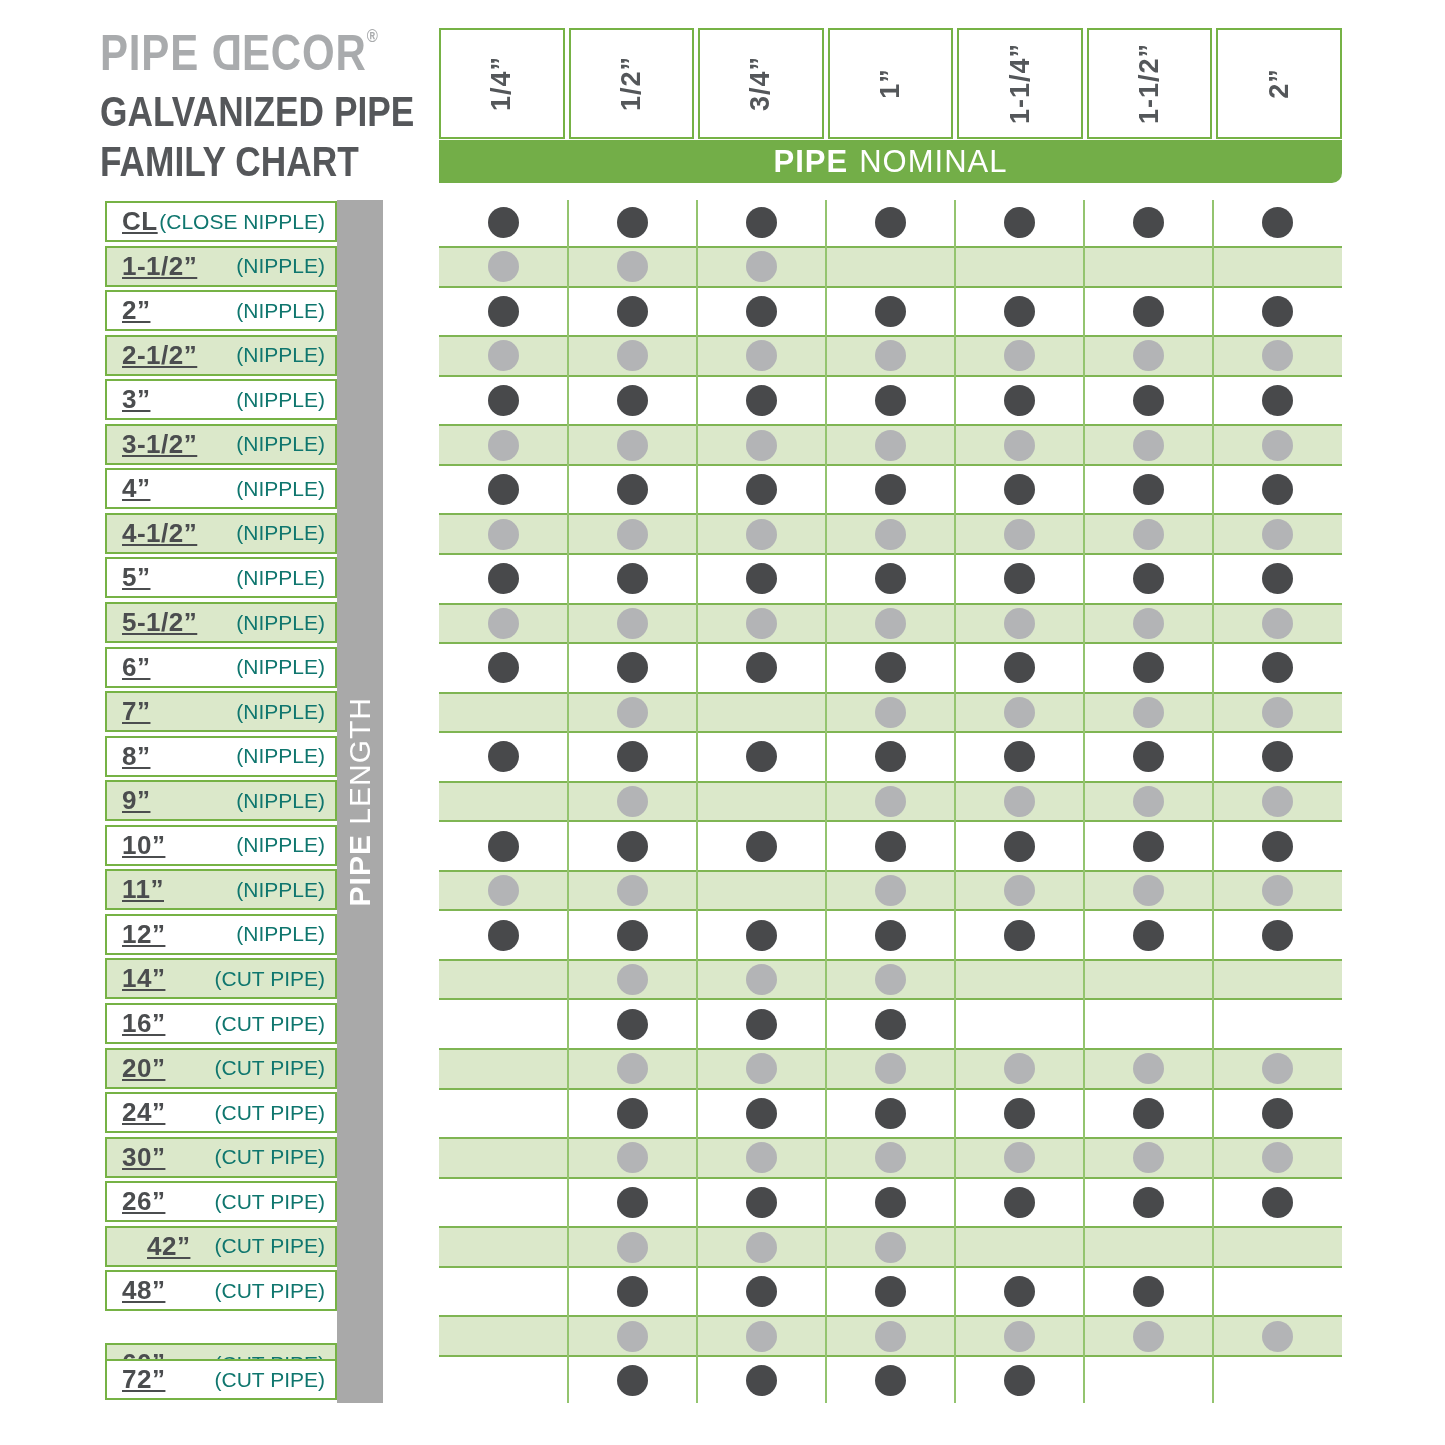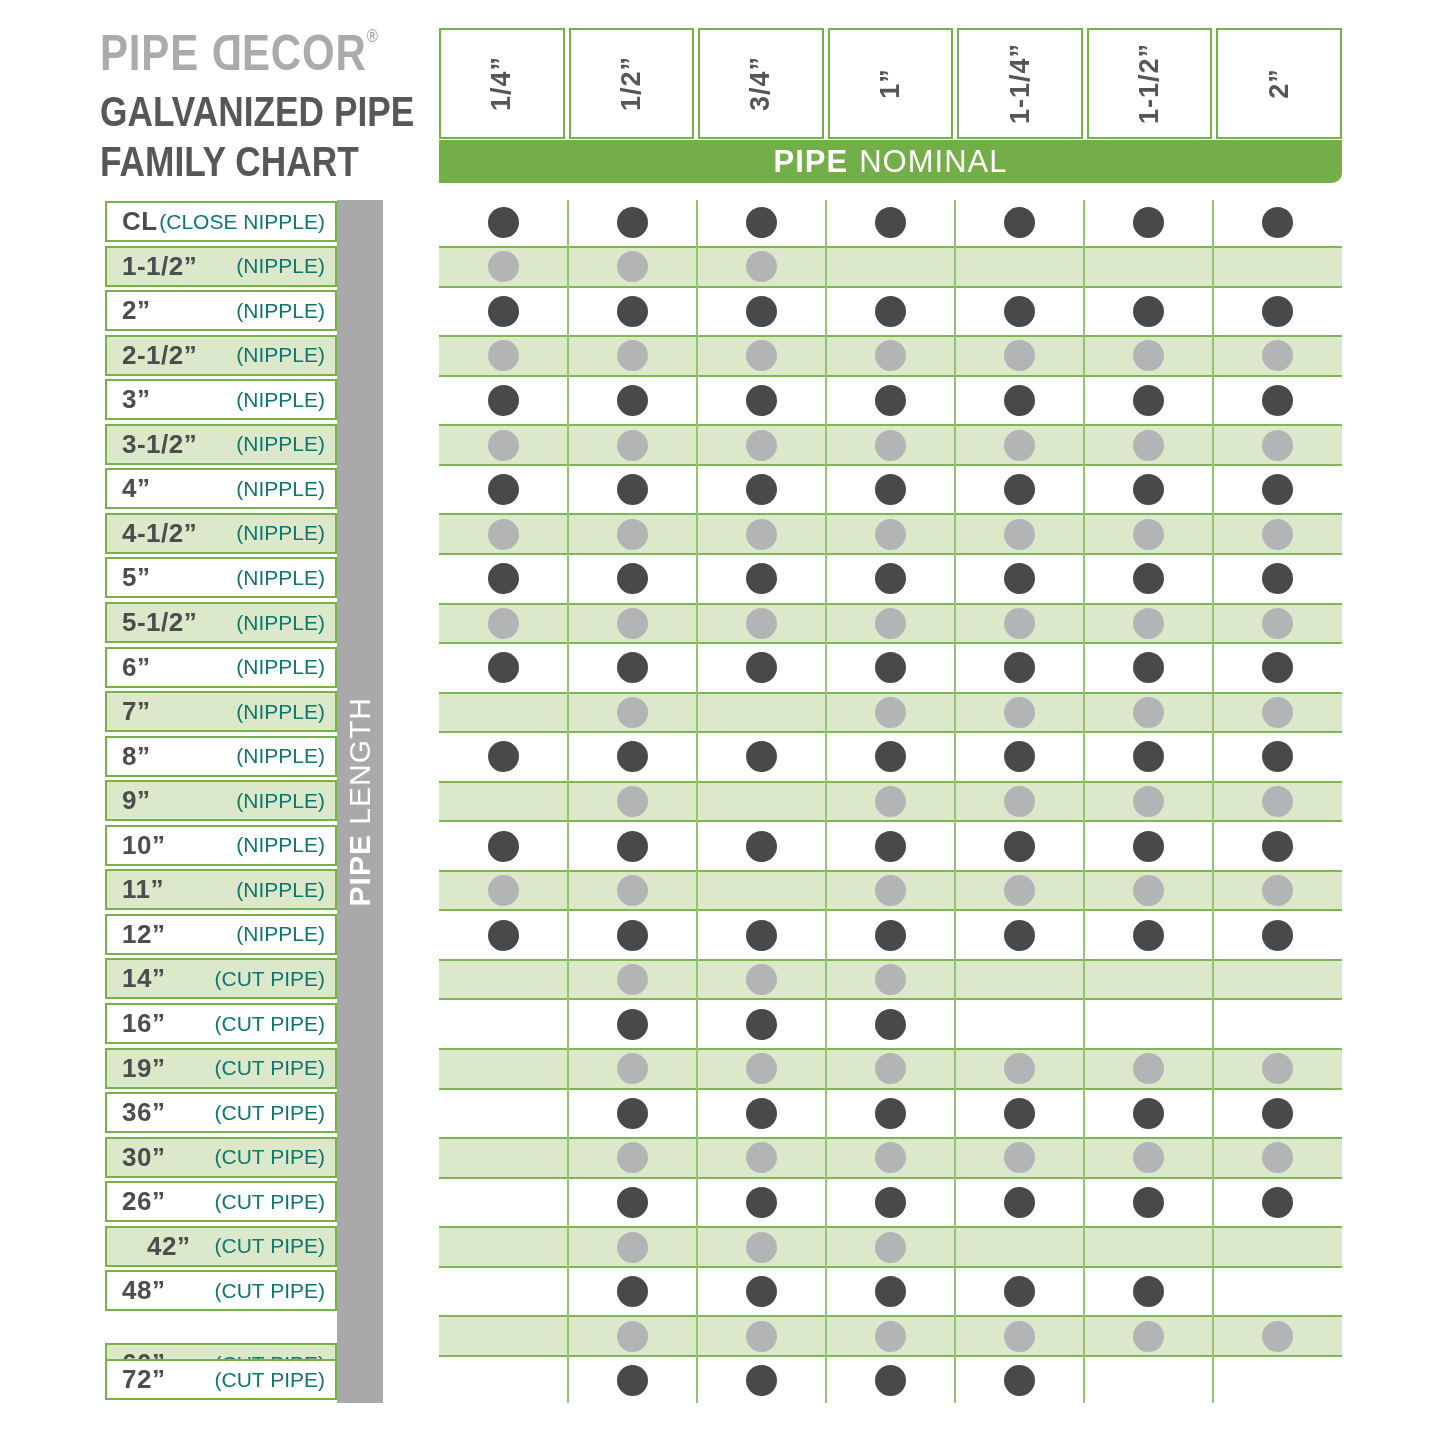--- a/index.html
+++ b/index.html
@@ -36,21 +36,21 @@
     border-radius:0 0 10px 0; display:flex; align-items:center; justify-content:center;
     color:#ffffff; font-size:31px; letter-spacing:1px;
   }
   .nominal-bar .b { font-weight:700; margin-right:11px; }
   
   .row-label {
     position:absolute; left:105px; width:232px; height:41px; box-sizing:border-box;
     border:2.5px solid #76b245; display:flex; align-items:center; justify-content:space-between;
     padding:0 10px 0 15px;
   }
-  .row-label .size { font-size:26px; font-weight:700; color:#4b4d4f; white-space:nowrap; letter-spacing:0.5px; }
+  .row-label .size { font-size:26px; font-weight:700; color:#4b4d4f; white-space:nowrap; letter-spacing:0.5px;text-decoration:underline; }
   .row-label .type { font-size:21px; color:#0f766e; white-space:nowrap; }
   
   .length-bar {
     position:absolute; left:337px; top:200px; width:46px; height:1203px;
     display:flex; align-items:center; justify-content:center;
   }
   .length-bar .vtext {
     writing-mode:vertical-rl; transform:rotate(180deg); color:#ffffff;
     font-size:30px; letter-spacing:1px; white-space:nowrap;
   }
@@ -176,25 +176,25 @@
       </div>
       <div class="row-label" style="top: 958.444px; border-color: rgb(118, 178, 69); background: rgb(219, 232, 202);">
         <span class="size">14”</span>
         <span class="type">(CUT PIPE)</span>
       </div>
       <div class="row-label" style="top: 1003px; border-color: rgb(118, 178, 69); background: rgb(255, 255, 255);">
         <span class="size">16”</span>
         <span class="type">(CUT PIPE)</span>
       </div>
       <div class="row-label" style="top: 1047.56px; border-color: rgb(118, 178, 69); background: rgb(219, 232, 202);">
-        <span class="size">19”</span>
+        <span class="size">20”</span>
         <span class="type">(CUT PIPE)</span>
       </div>
       <div class="row-label" style="top: 1092.11px; border-color: rgb(118, 178, 69); background: rgb(255, 255, 255);">
-        <span class="size">36”</span>
+        <span class="size">24”</span>
         <span class="type">(CUT PIPE)</span>
       </div>
       <div class="row-label" style="top: 1136.67px; border-color: rgb(118, 178, 69); background: rgb(219, 232, 202);">
         <span class="size">30”</span>
         <span class="type">(CUT PIPE)</span>
       </div>
       <div class="row-label" style="top: 1181.22px; border-color: rgb(118, 178, 69); background: rgb(255, 255, 255);">
         <span class="size">26”</span>
         <span class="type">(CUT PIPE)</span>
       </div>

